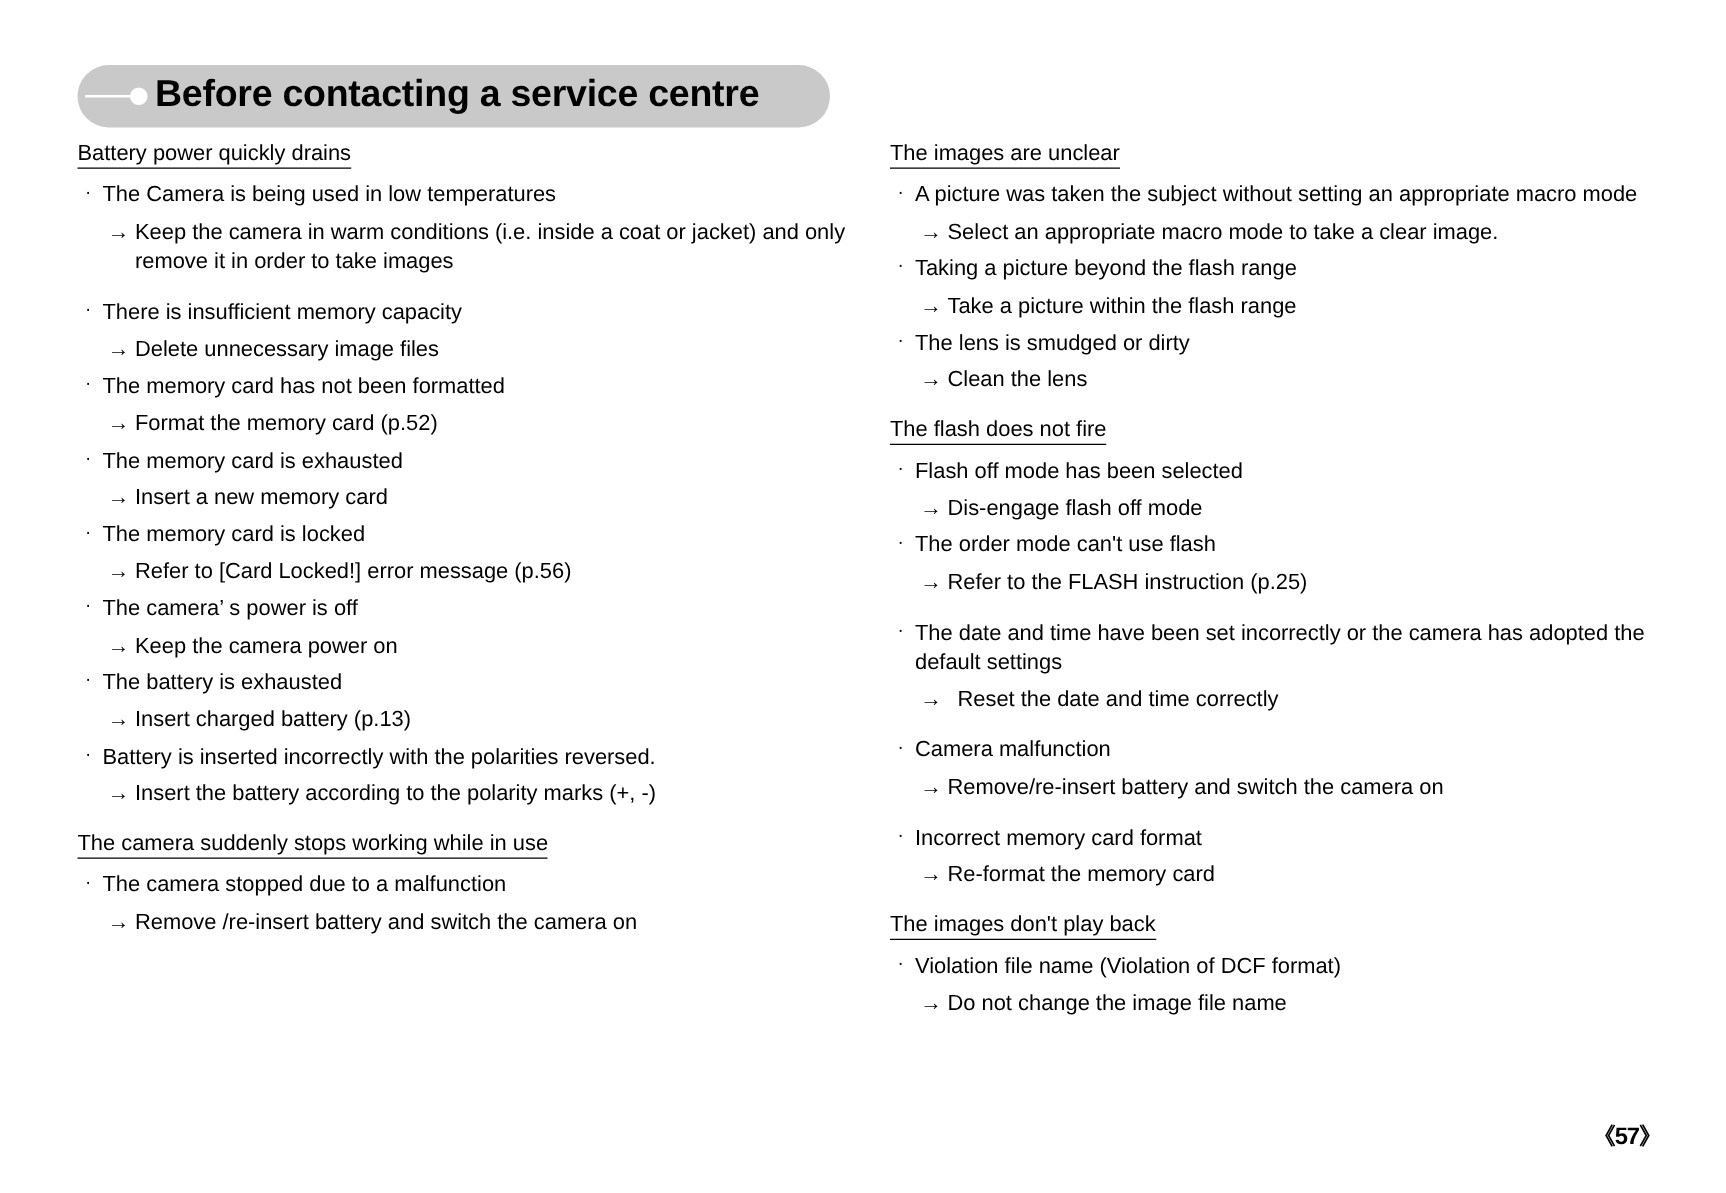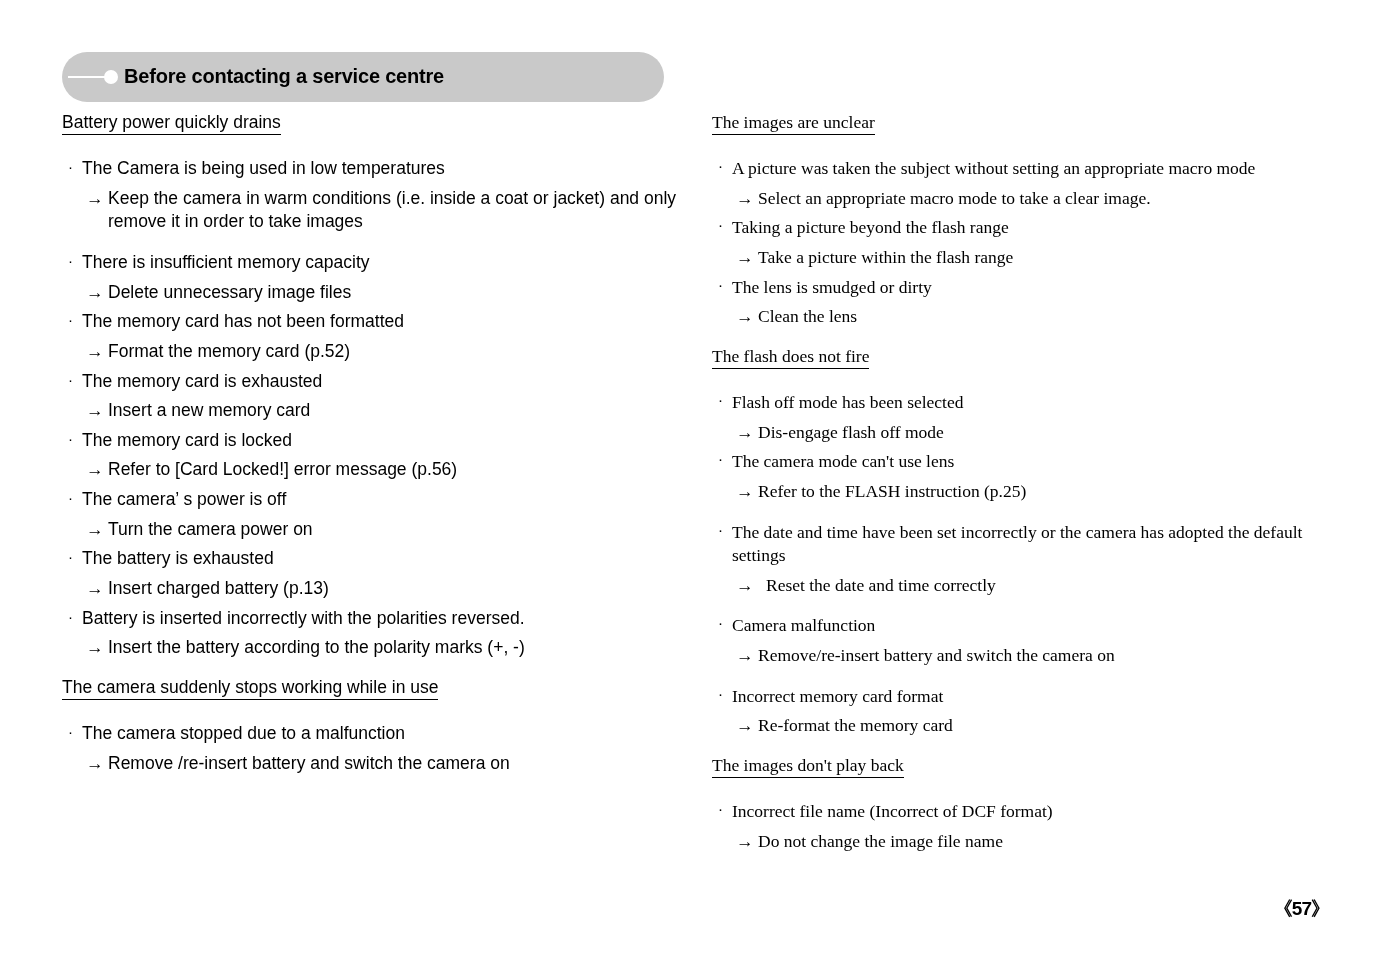--- a/index.html
+++ b/index.html
@@ -46,46 +46,46 @@
   .header-marker .dot {
     position: absolute;
     left: 36px;
     top: 3px;
     width: 14px;
     height: 14px;
     border-radius: 50%;
     background: #ffffff;
   }
   .header-title {
-    font-size: 20px;
+    font-size: 30px;
     font-weight: bold;
     letter-spacing: -0.2px;
     white-space: nowrap;
     line-height: 1;
     padding-bottom: 2px;
   }
 
   
   .column {
     position: absolute;
     top: 112px;
     font-size: 17.5px;
     line-height: 1.0;
   }
   #col-left  { left: 62px;  width: 620px; }
-  #col-right { left: 712px; width: 620px; font-family: Liberation Serif, serif; }
+  #col-right { left: 712px; width: 620px; }
 
   .section { margin-bottom: 17px; }
   .section:last-child { margin-bottom: 0; }
 
   .section-heading {
     display: inline-block;
     border-bottom: 1.4px solid #000;
     padding-bottom: 2px;
-    margin-bottom: 22px;
+    margin-bottom: 9px;
     white-space: nowrap;
     line-height: 1.15;
   }
 
   .cause {
     display: flex;
     align-items: flex-start;
     margin-bottom: 6px;
     padding-left: 6px;
   }
@@ -168,21 +168,21 @@
         <span class="cause-bullet">·</span>
         <span class="cause-text">The memory card is locked</span>
       </div><div class="remedy">
         <span class="remedy-arrow">→</span>
         <span class="remedy-text">Refer to [Card Locked!] error message (p.56)</span>
       </div><div class="cause">
         <span class="cause-bullet">·</span>
         <span class="cause-text">The camera’ s power is off</span>
       </div><div class="remedy">
         <span class="remedy-arrow">→</span>
-        <span class="remedy-text">Turn the camera power on</span>
+        <span class="remedy-text">Keep the camera power on</span>
       </div><div class="cause">
         <span class="cause-bullet">·</span>
         <span class="cause-text">The battery is exhausted</span>
       </div><div class="remedy">
         <span class="remedy-arrow">→</span>
         <span class="remedy-text">Insert charged battery (p.13)</span>
       </div><div class="cause">
         <span class="cause-bullet">·</span>
         <span class="cause-text">Battery is inserted incorrectly with the polarities reversed.</span>
       </div><div class="remedy">
@@ -219,21 +219,21 @@
         <span class="remedy-text">Clean the lens</span>
       </div></div>
     <div class="section"><div class="section-heading">The flash does not fire</div><div class="cause">
         <span class="cause-bullet">·</span>
         <span class="cause-text">Flash off mode has been selected</span>
       </div><div class="remedy">
         <span class="remedy-arrow">→</span>
         <span class="remedy-text">Dis-engage flash off mode</span>
       </div><div class="cause">
         <span class="cause-bullet">·</span>
-        <span class="cause-text">The camera mode can't use lens</span>
+        <span class="cause-text">The order mode can't use flash</span>
       </div><div class="remedy">
         <span class="remedy-arrow">→</span>
         <span class="remedy-text">Refer to the FLASH instruction (p.25)</span>
       </div></div>
     <div class="section"><div class="cause">
         <span class="cause-bullet">·</span>
         <span class="cause-text">The date and time have been set incorrectly or the camera has adopted the default settings</span>
       </div><div class="remedy wide-gap">
         <span class="remedy-arrow">→</span>
         <span class="remedy-text">Reset the date and time correctly</span>
@@ -247,20 +247,20 @@
       </div></div>
     <div class="section"><div class="cause">
         <span class="cause-bullet">·</span>
         <span class="cause-text">Incorrect memory card format</span>
       </div><div class="remedy">
         <span class="remedy-arrow">→</span>
         <span class="remedy-text">Re-format the memory card</span>
       </div></div>
     <div class="section"><div class="section-heading">The images don't play back</div><div class="cause">
         <span class="cause-bullet">·</span>
-        <span class="cause-text">Incorrect file name (Incorrect of DCF format)</span>
+        <span class="cause-text">Violation file name (Violation of DCF format)</span>
       </div><div class="remedy">
         <span class="remedy-arrow">→</span>
         <span class="remedy-text">Do not change the image file name</span>
       </div></div>
   </div>
 
 <div class="page-number">《57》</div>
 
 </body></html>

